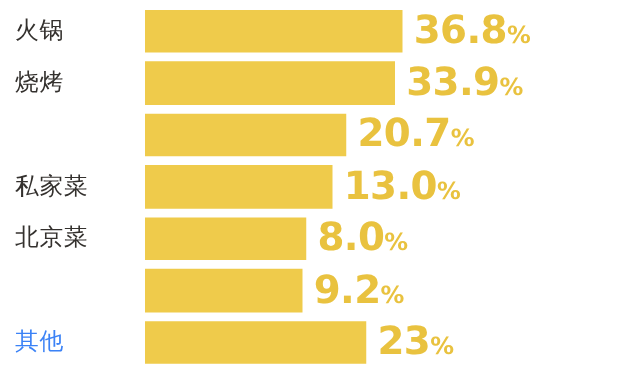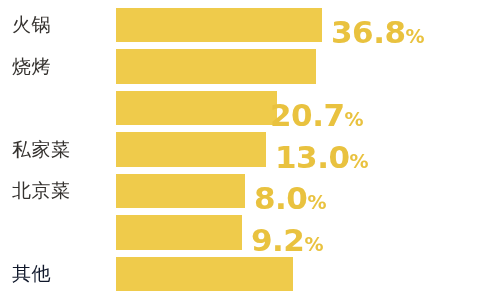--- a/index.html
+++ b/index.html
@@ -42,21 +42,21 @@
     position: absolute;
     left: 116px;
     top: 3.5px;
     height: 34.5px;
     background: #efcb4b;
   }
   .row-value {
     position: absolute;
     top: 0;
     height: 41.5px;
-    line-height: 56px;
+    line-height: 40px;
     font-family: "DejaVu Sans", "Liberation Sans", sans-serif;
     font-weight: 700;
     font-size: 31px;
     color: #e9c23f;
     white-space: nowrap;
     letter-spacing: -0.5px;
   }
   .row-value .pct {
     font-size: 19px;
     font-weight: 700;
@@ -69,37 +69,39 @@
 <div id="chart-root" style="background: rgb(255, 255, 255);">
   <div id="rows-container">
       <div class="chart-row" style="top: 4px;">
         <div class="row-label" style="color: rgb(52, 49, 46);">火锅</div>
         <div class="row-bar" style="width: 206px; background: rgb(239, 203, 75);"></div>
         <div class="row-value" style="left: 331px; color: rgb(233, 194, 63);"><span class="num">36.8</span><span class="pct">%</span></div>
       </div>
       <div class="chart-row" style="top: 45.5px;">
         <div class="row-label" style="color: rgb(52, 49, 46);">烧烤</div>
         <div class="row-bar" style="width: 200px; background: rgb(239, 203, 75);"></div>
+        <div class="row-value" style="left: 325px; color: rgb(233, 194, 63);"><span class="num">33.9</span><span class="pct">%</span></div>
       </div>
       <div class="chart-row" style="top: 87px;">
         <div class="row-bar" style="width: 161px; background: rgb(239, 203, 75);"></div>
-        <div class="row-value" style="left: 270px; color: rgb(233, 194, 63);"><span class="num">20.7</span><span class="pct">%</span></div>
+        <div class="row-value" style="left: 286px; color: rgb(233, 194, 63);"><span class="num">20.7</span><span class="pct">%</span></div>
       </div>
       <div class="chart-row" style="top: 128.5px; text-decoration: underline;">
         <div class="row-label" style="color: rgb(52, 49, 46);">私家菜</div>
         <div class="row-bar" style="width: 150px; background: rgb(239, 203, 75);"></div>
         <div class="row-value" style="left: 275px; color: rgb(233, 194, 63);"><span class="num">13.0</span><span class="pct">%</span></div>
       </div>
       <div class="chart-row" style="top: 170px;">
         <div class="row-label" style="color: rgb(52, 49, 46);">北京菜</div>
         <div class="row-bar" style="width: 129px; background: rgb(239, 203, 75);"></div>
         <div class="row-value" style="left: 254px; color: rgb(233, 194, 63);"><span class="num">8.0</span><span class="pct">%</span></div>
       </div>
       <div class="chart-row" style="top: 211.5px;">
         <div class="row-bar" style="width: 126px; background: rgb(239, 203, 75);"></div>
         <div class="row-value" style="left: 251px; color: rgb(233, 194, 63);"><span class="num">9.2</span><span class="pct">%</span></div>
       </div>
       <div class="chart-row" style="top: 253px;">
-        <div class="row-label" style="color: #0f172a;">其他</div>
+        <div class="row-label" style="color: #3b82f6;">其他</div>
         <div class="row-bar" style="width: 177px; background: rgb(239, 203, 75);"></div>
+        <div class="row-value" style="left: 302px; color: rgb(233, 194, 63);"><span class="num">23</span><span class="pct">%</span></div>
       </div>
     </div>
 </div>
 
 </body></html>

